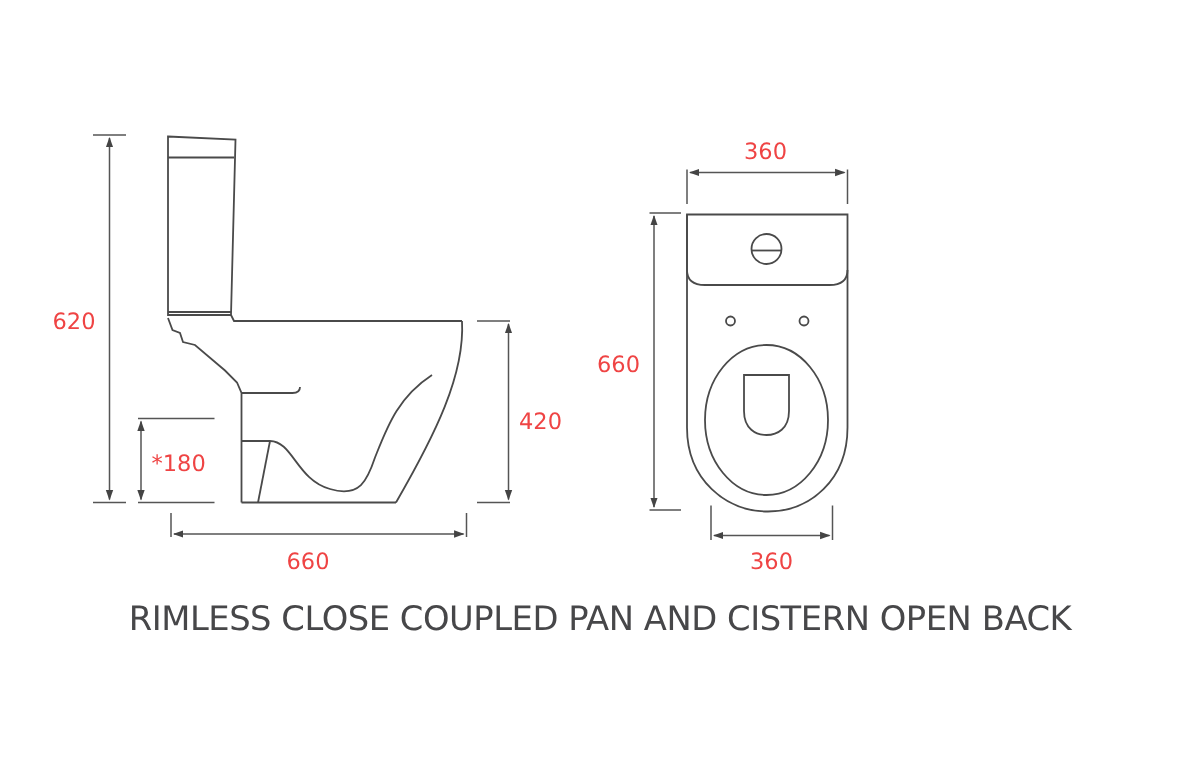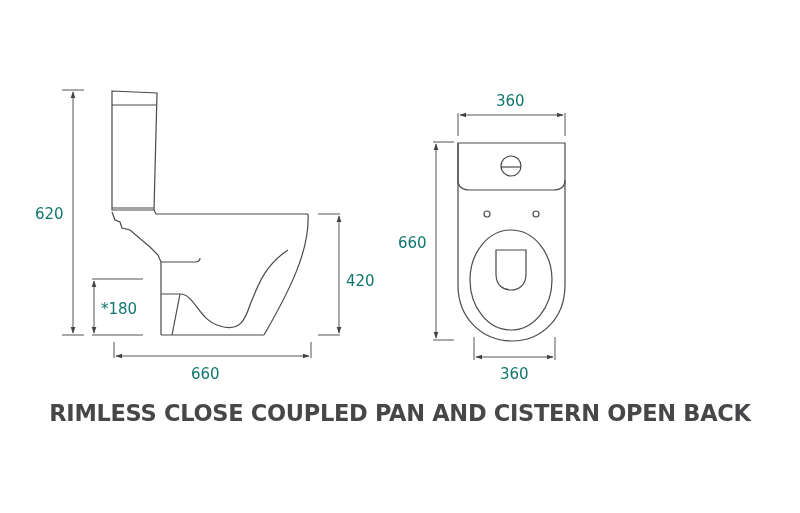--- a/index.html
+++ b/index.html
@@ -1,22 +1,22 @@
 <!DOCTYPE html>
 <html><head>
   <meta charset="utf-8">
   <style>
     html, body { margin: 0; padding: 0; background: #ffffff; }
     body { width: 800px; height: 513px; position: relative; overflow: hidden; font-family: "DejaVu Sans", sans-serif; }
     .canvas { position: absolute; left: 0; top: 0; width: 800px; height: 513px; }
     svg { position: absolute; left: 0; top: 0; }
     .line { stroke: #4a4a4a; stroke-width: 1.2; fill: none; }
     .dim { stroke: #555555; stroke-width: 1; fill: none; }
-    .label { position: absolute; color: #0f766e; font-family: "DejaVu Sans", sans-serif; font-size: 15px; line-height: 1; white-space: nowrap; }
-    .title { position: absolute; left: 0; top: 400px; width: 800px; text-align: center; color: #474749; font-family: "DejaVu Sans", sans-serif; font-weight: bold; font-size: 22.5px; letter-spacing: -0.3px; white-space: nowrap; }
+    .label { position: absolute; color: #ef4444; font-family: "DejaVu Sans", sans-serif; font-size: 15px; line-height: 1; white-space: nowrap; }
+    .title { position: absolute; left: 0; top: 400px; width: 800px; text-align: center; color: #474749; font-family: "DejaVu Sans", sans-serif; font-weight: normal; font-size: 22.5px; letter-spacing: -0.3px; white-space: nowrap; }
   </style>
 </head>
 <body>
 
 <div class="canvas">
   <svg width="800" height="513" viewBox="0 0 800 513">
     <defs>
       <marker id="arr" viewBox="0 0 10 10" refX="9" refY="5" markerWidth="7" markerHeight="7" orient="auto-start-reverse">
         <path d="M0,1.5 L10,5 L0,8.5 z" fill="#444"></path>
       </marker>

